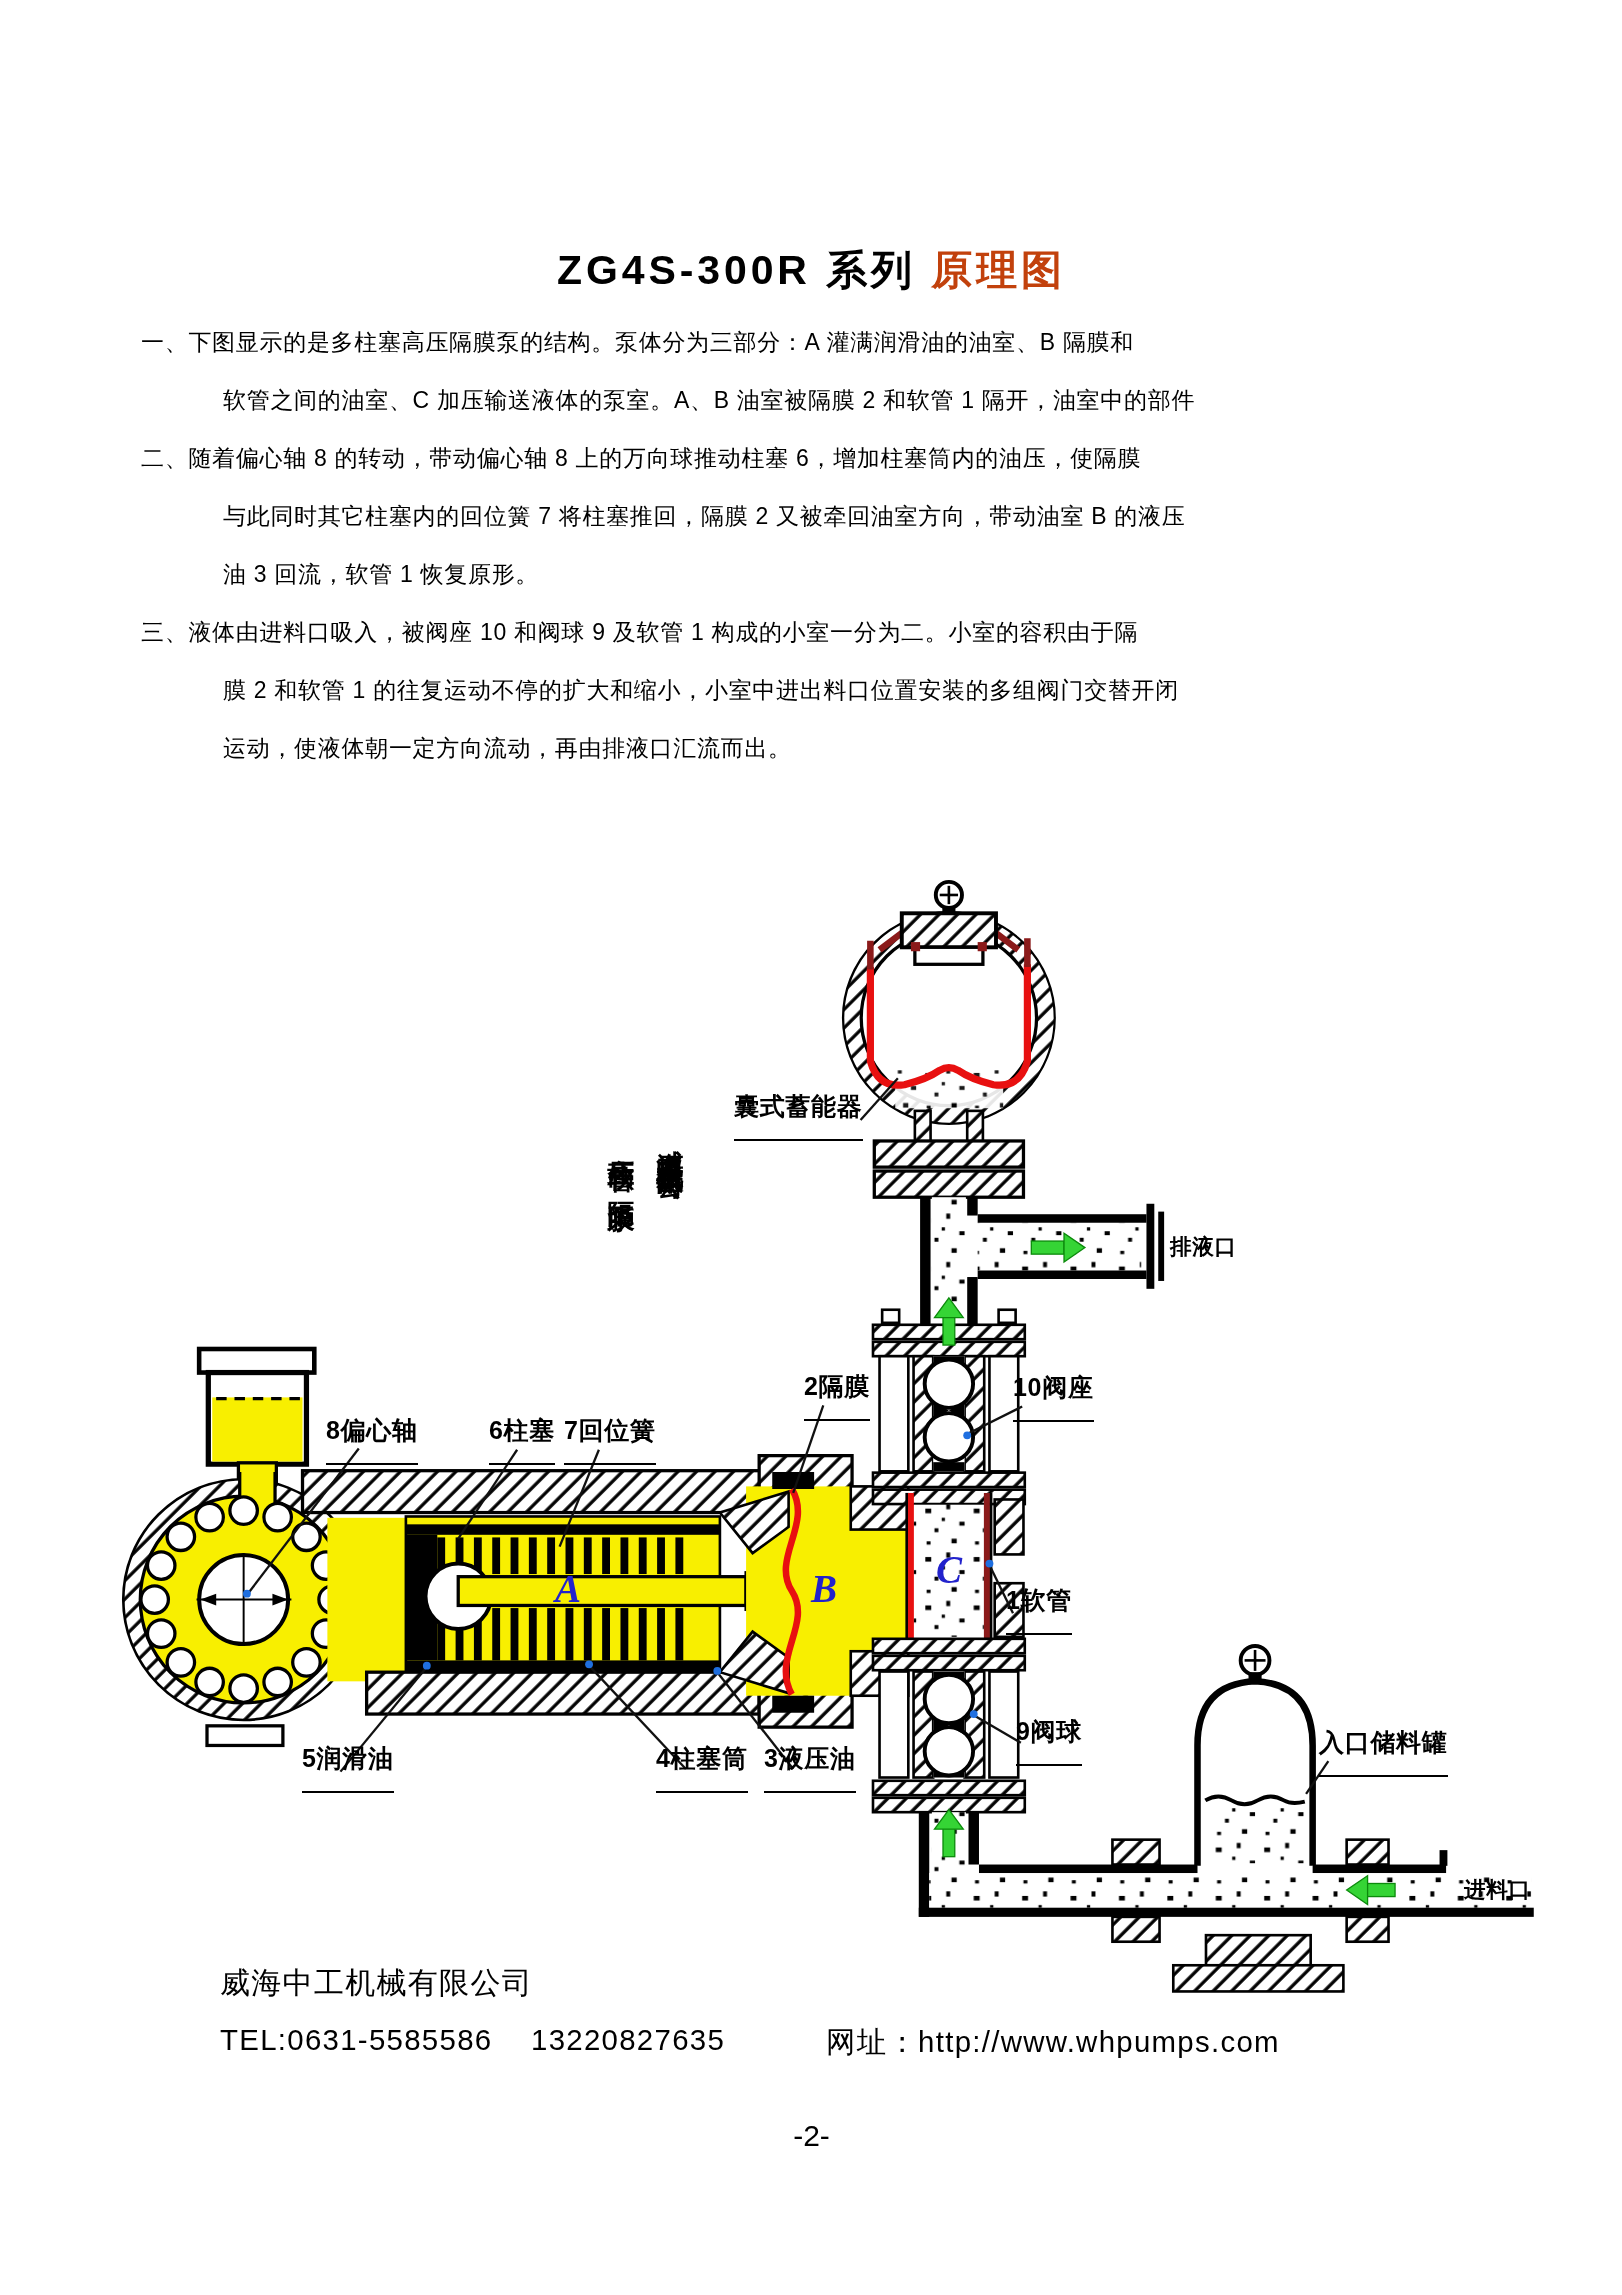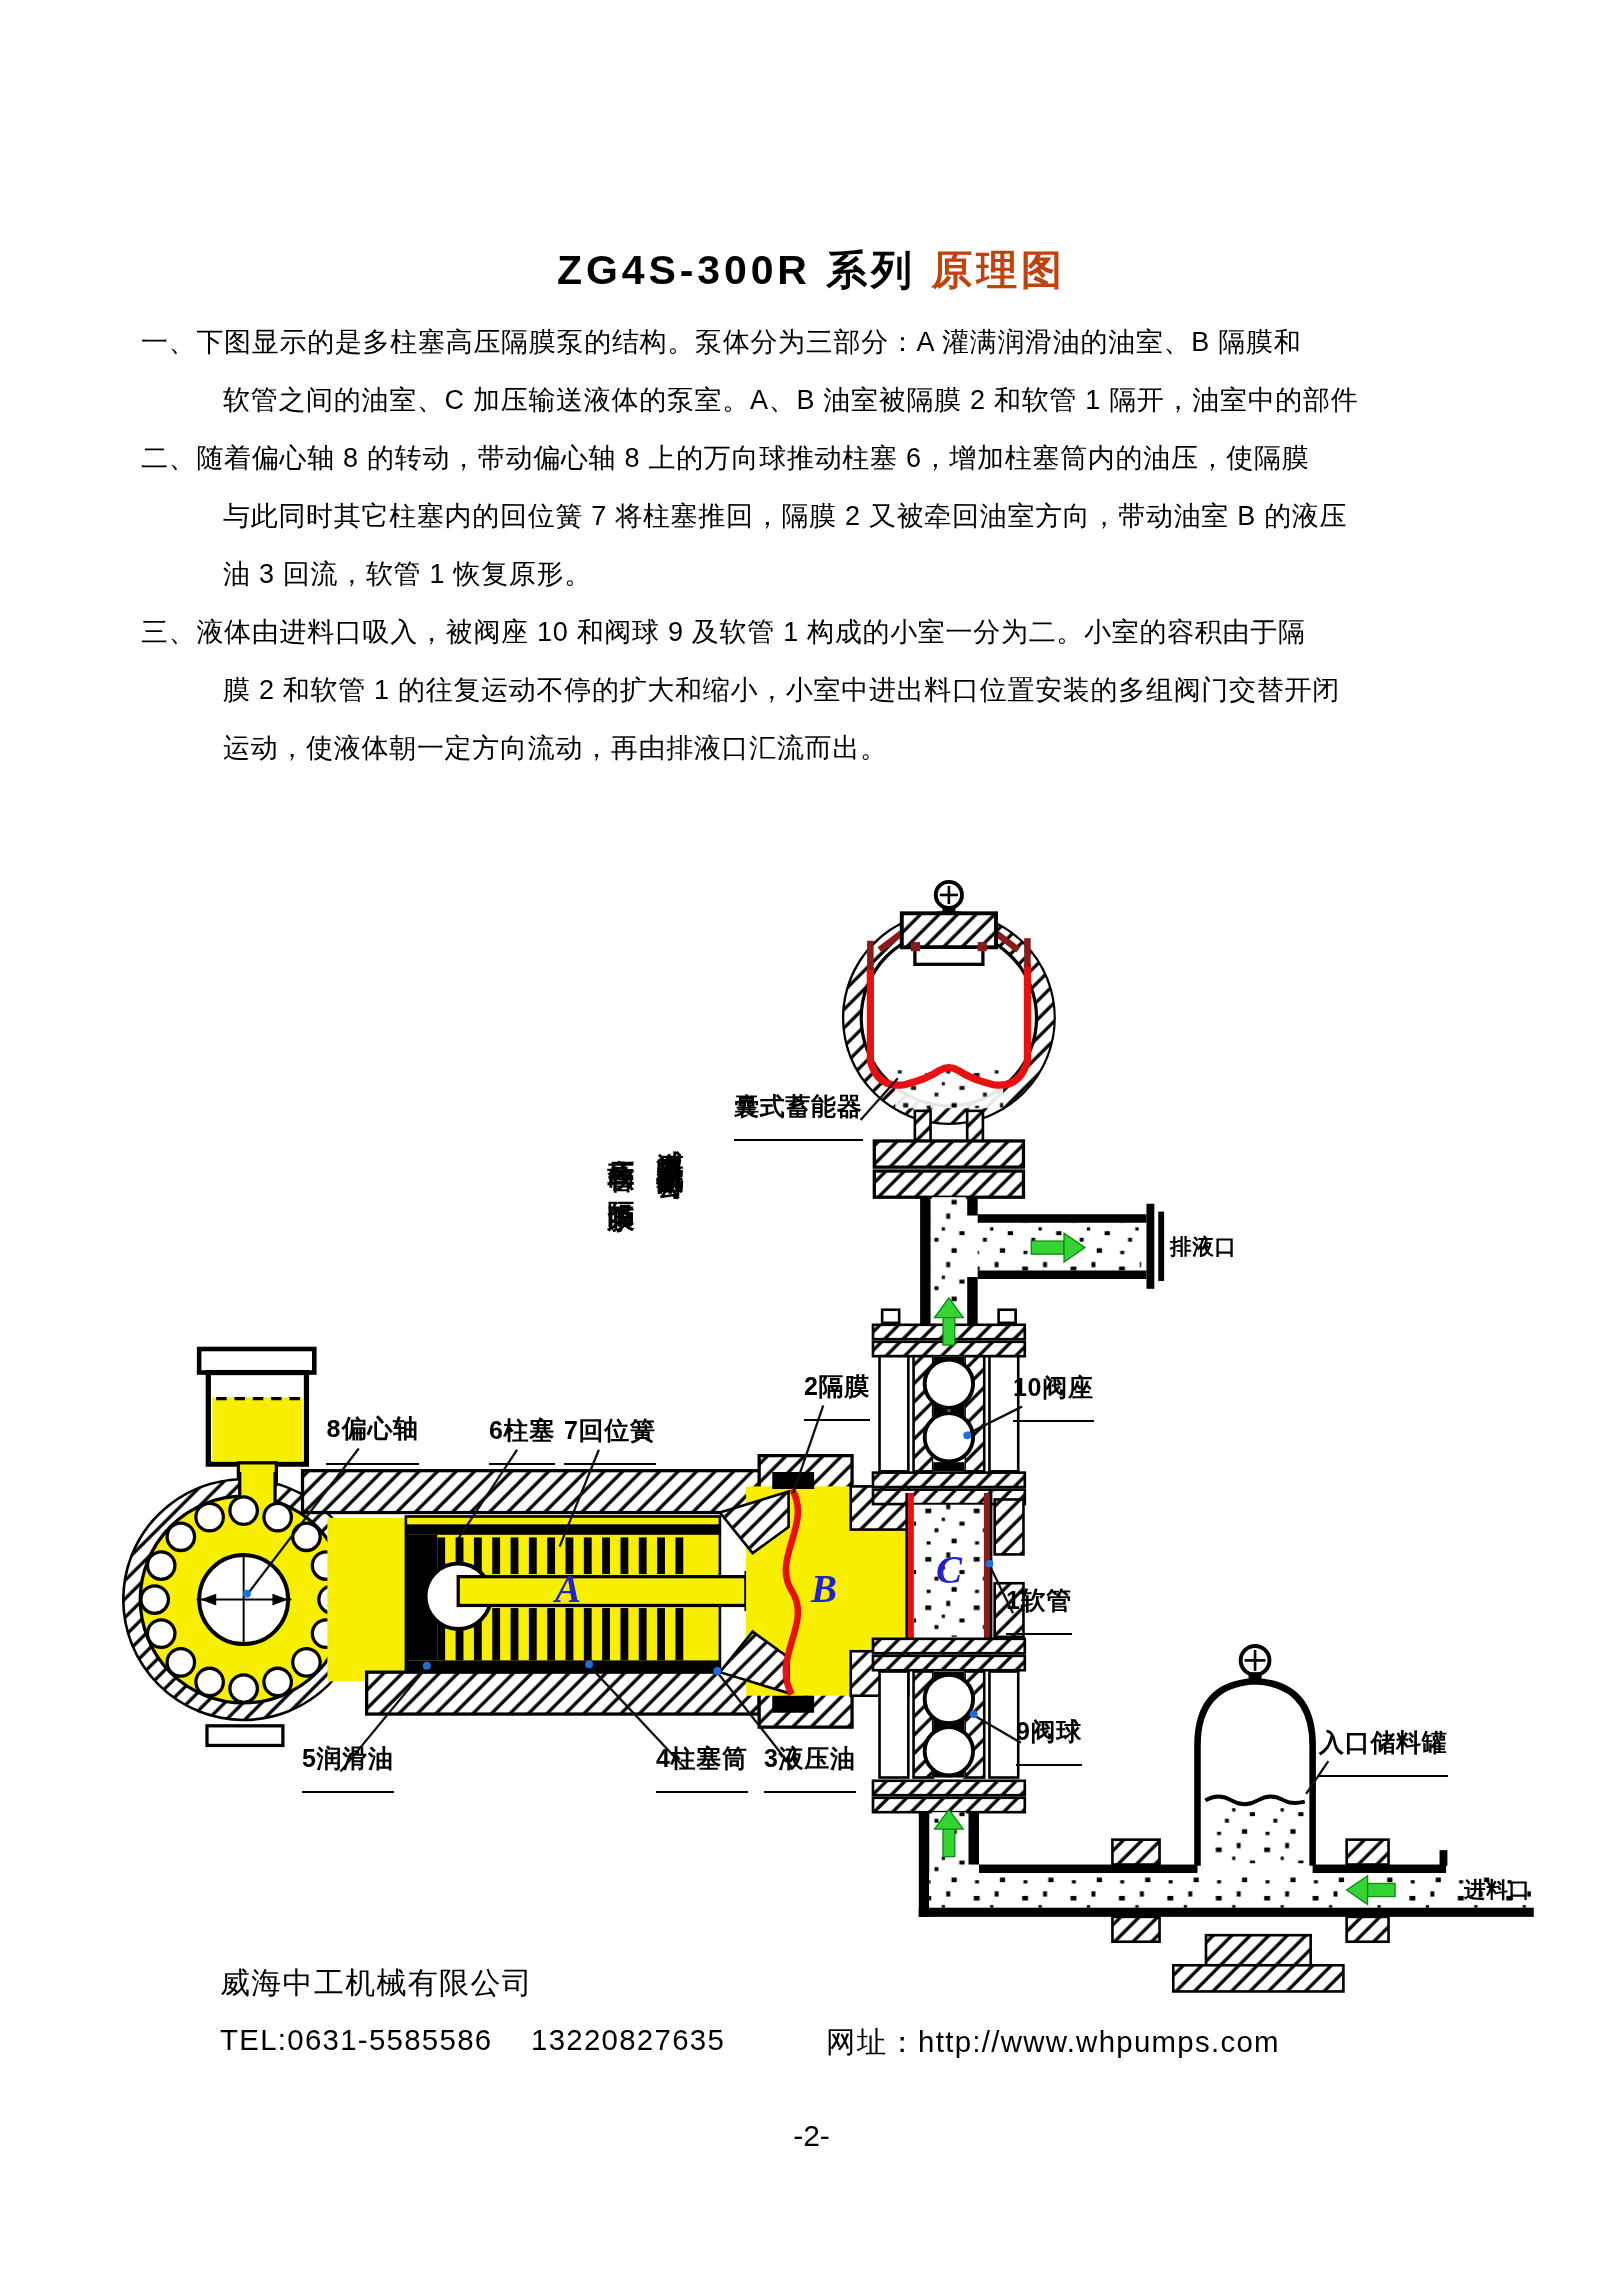--- a/index.html
+++ b/index.html
@@ -6,21 +6,21 @@
   #page{
     position:relative;width:1623px;height:2295px;background:#ffffff;
     font-family:"Liberation Sans","DejaVu Sans",sans-serif;color:#000;overflow:hidden;
   }
   
   #title{position:absolute;top:243px;left:0;width:100%;text-align:center;
     font-size:41px;font-weight:bold;letter-spacing:3.9px;white-space:nowrap;}
   #title .teal{color:#c2410c;}
   
   #paras{position:absolute;left:141px;top:313px;width:1358px;}
-  .pline{font-size:27px;line-height:58px;white-space:nowrap;letter-spacing:0.7px;}
+  .pline{font-size:23px;line-height:58px;white-space:nowrap;letter-spacing:0.7px;}
   .pline.cont{margin-left:82px;}
   
   .lbl{position:absolute;font-size:25px;line-height:1.1;white-space:nowrap;color:#000;
        font-weight:bold;letter-spacing:0.7px;}
   .lbl.u{border-bottom:2.6px solid #000;padding-bottom:18px;}
   .lbl.small{font-size:21.6px;font-weight:bold;}
   .chamber{position:absolute;font-family:"Liberation Serif","DejaVu Serif",serif;
        font-style:italic;font-weight:bold;font-size:39px;color:#2222cc;line-height:1;}
   .vtext{position:absolute;writing-mode:vertical-rl;text-orientation:upright;
        font-size:27px;font-weight:bold;letter-spacing:2.6px;line-height:1;}
@@ -320,21 +320,21 @@
     <div class="pline cont">膜 2 和软管 1 的往复运动不停的扩大和缩小，小室中进出料口位置安装的多组阀门交替开闭</div>
     <div class="pline cont">运动，使液体朝一定方向流动，再由排液口汇流而出。</div>
   </div>
 
   <div class="vtext" style="left:656px;top:1129px;">威海中工机械有限公司</div>
   <div class="vtext" style="left:607px;top:1137px;">高压软管-隔膜泵</div>
 
   <div class="lbl u" style="left:734px;top:1093px;">囊式蓄能器</div>
   <div class="lbl small" style="left:1170px;top:1235px;">排液口</div>
 
-  <div class="lbl u" style="left:326px;top:1417px;font-family:Liberation Mono, monospace;">8偏心轴</div>
+  <div class="lbl u" style="left:326px;top:1417px;">8偏心轴</div>
   <div class="lbl u" style="left:489px;top:1417px;">6柱塞</div>
   <div class="lbl u" style="left:564px;top:1417px;">7回位簧</div>
   <div class="lbl u" style="left:804px;top:1373px;">2隔膜</div>
   <div class="lbl u" style="left:1013px;top:1374px;">10阀座</div>
   <div class="lbl u" style="left:1006px;top:1587px;">1软管</div>
   <div class="lbl u" style="left:1016px;top:1718px;">9阀球</div>
   <div class="lbl u" style="left:302px;top:1745px;">5润滑油</div>
   <div class="lbl u" style="left:656px;top:1745px;">4柱塞筒</div>
   <div class="lbl u" style="left:764px;top:1745px;">3液压油</div>
 

